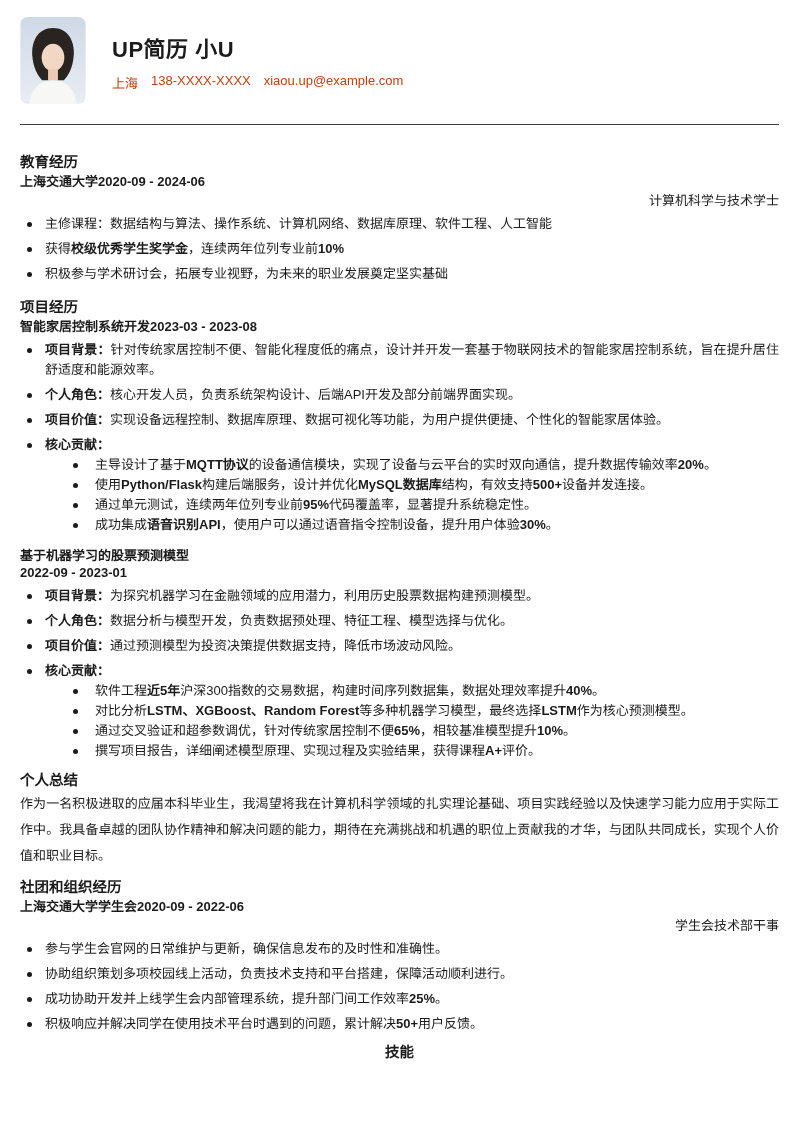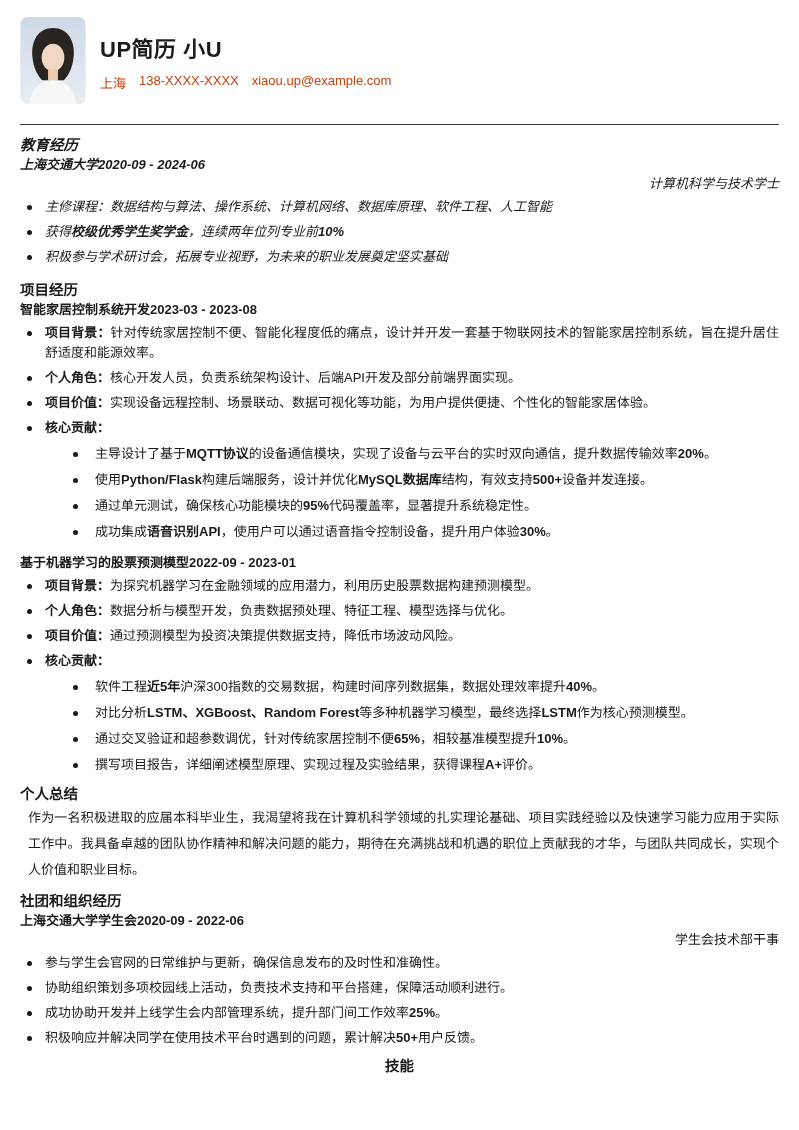--- a/index.html
+++ b/index.html
@@ -5,58 +5,58 @@
   * { box-sizing: border-box; }
   html, body { margin: 0; padding: 0; }
   body {
     width: 799px; height: 1130px; overflow: hidden;
     background: #ffffff; color: #1b1b1b;
     font-family: "Liberation Sans", "DejaVu Sans", sans-serif;
   }
   .page { padding: 17px 20px 0 20px; }
 
   
-  .header { display: flex; align-items: flex-start; }
+  .header { display: flex; align-items: flex-start; gap: 12px; }
   .photo { width: 66px; height: 87px; border-radius: 8px; overflow: hidden; flex: none; }
   .photo svg { display: block; width: 100%; height: 100%; }
   .header-info { margin-left: 14px; padding-top: 14px; }
   .name { font-size: 22px; font-weight: 700; letter-spacing: 0.5px; }
   .contact { margin-top: 10px; font-size: 13px; color: #c2410c; display: flex; gap: 13px; }
 
   .divider { border: none; border-top: 1.5px solid #3d3d3d; margin: 20px 0 0 0; }
 
   
   section { display: block; }
   .sec-title { font-size: 14.5px; font-weight: 700; margin: 0; line-height: 18px; }
-  .sec-edu { margin-top: 11px; font-style: italic; }
+  .sec-edu { margin-top: 28px; }
   .sec-proj { margin-top: 14px; }
   .sec-summary { margin-top: 10px; }
   .sec-org { margin-top: 9px; }
   .sec-skills { margin-top: 9px; text-align: center; }
 
   .item-head { display: flex; justify-content: flex-start; align-items: baseline;
                margin-top: 2px; font-size: 13px; font-weight: 700; line-height: 17px; }
-  .proj2 .item-head { margin-top: 12px; }
+  .proj2 .item-head { margin-top: 12px; flex-direction: column; }
   .item-sub { display: flex; justify-content: flex-end; margin-top: 3px;
               font-size: 13px; line-height: 16px; }
   .date { font-weight: 700; white-space: nowrap; }
 
   ul.bullets { list-style: none; margin: 0; padding: 0; }
   .bullets > li { position: relative; padding-left: 25px; margin-top: 5px;
                   font-size: 13px; line-height: 20px; text-align: justify; }
   .bullets > li::before { content: ""; position: absolute; left: 7px; top: 7.5px;
                   width: 5px; height: 5px; border-radius: 50%; background: #1b1b1b; }
   ul.sub { margin: 0; padding: 0; list-style: none; }
-  .sub > li { position: relative; padding-left: 50px; margin-top: 6px;
+  .sub > li { position: relative; padding-left: 50px; margin-top: 0;
               font-size: 13px; line-height: 20px; text-align: justify; }
   .sub > li::before { content: ""; position: absolute; left: 28px; top: 7.5px;
               width: 5px; height: 5px; border-radius: 50%; background: #1b1b1b; }
   b { font-weight: 700; }
 
-  .summary-text { margin: 2px 0 0 8px; font-size: 13px; line-height: 26px; text-align: justify; }
+  .summary-text { margin: 2px 0 0 0; font-size: 13px; line-height: 26px; text-align: justify; }
 
   
   .skill-name { font-size: 13.5px; font-weight: 700; margin-top: 4px; line-height: 17px; }
   .dots { display: flex; gap: 6px; margin-top: 7px; }
   .dot { width: 11px; height: 11px; flex: none; }
   .dot.filled { background: #141414; border-radius: 50%; }
   .dot.empty { border: 2.5px solid #141414; border-radius: 3.5px; background: #fff; }
   .skill-items { margin-top: 7px; font-size: 13px; line-height: 16px; }
 </style>
 </head>
@@ -114,27 +114,27 @@
     <h2 class="sec-title">项目经历</h2>
 
     <div class="proj1">
       <div class="item-head">
         <span>智能家居控制系统开发</span>
         <span class="date">2023-03 - 2023-08</span>
       </div>
       <ul class="bullets">
         <li><span><b>项目背景：</b><span>针对传统家居控制不便、智能化程度低的痛点，设计并开发一套基于物联网技术的智能家居控制系统，旨在提升居住舒适度和能源效率。</span></span></li>
         <li><span><b>个人角色：</b><span>核心开发人员，负责系统架构设计、后端API开发及部分前端界面实现。</span></span></li>
-        <li><span><b>项目价值：</b><span>实现设备远程控制、场景联动、数据可视化等功能，为用户提供便捷、个性化的智能家居体验。</span></span></li>
+        <li><span><b>项目价值：</b><span>实现设备远程控制、数据库原理、数据可视化等功能，为用户提供便捷、个性化的智能家居体验。</span></span></li>
         <li>
           <span><b>核心贡献：</b></span>
           <ul class="sub">
             <li><span><span>主导设计了基于</span><b>MQTT协议</b><span>的设备通信模块，实现了设备与云平台的实时双向通信，提升数据传输效率</span><b>20%</b><span>。</span></span></li>
             <li><span><span>使用</span><b>Python/Flask</b><span>构建后端服务，设计并优化</span><b>MySQL数据库</b><span>结构，有效支持</span><b>500+</b><span>设备并发连接。</span></span></li>
-            <li><span><span>通过单元测试，确保核心功能模块的</span><b>95%</b><span>代码覆盖率，显著提升系统稳定性。</span></span></li>
+            <li><span><span>通过单元测试，连续两年位列专业前</span><b>95%</b><span>代码覆盖率，显著提升系统稳定性。</span></span></li>
             <li><span><span>成功集成</span><b>语音识别API</b><span>，使用户可以通过语音指令控制设备，提升用户体验</span><b>30%</b><span>。</span></span></li>
           </ul>
         </li>
       </ul>
     </div>
 
     <div class="proj2">
       <div class="item-head">
         <span>基于机器学习的股票预测模型</span>
         <span class="date">2022-09 - 2023-01</span>

